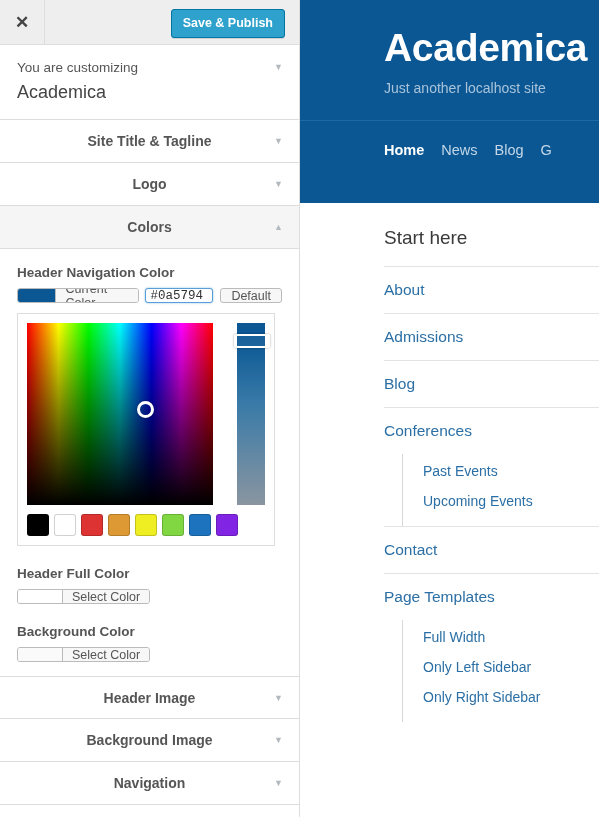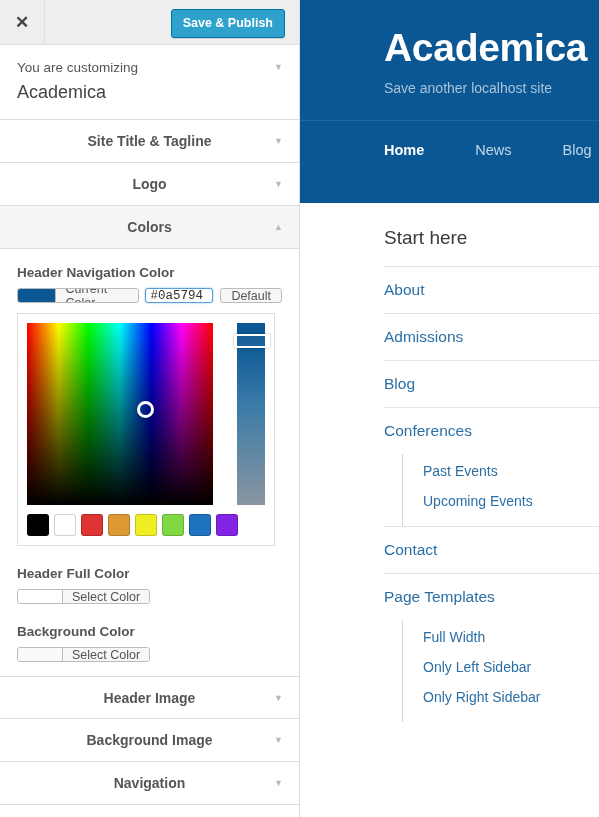--- a/index.html
+++ b/index.html
@@ -202,21 +202,21 @@
     font-size: 14px;
     padding-left: 84px;
     margin-top: 9px;
   }
   .site-nav {
     margin-top: 24px;
     border-top: 1px solid #1a6aa5;
     height: 60px;
     display: flex; align-items: center;
     padding-left: 84px;
-    gap: 51px;
+    gap: 17px;
   }
   .nav-item { color: #c3d7e8; font-size: 14.5px; cursor: pointer; }
   .nav-item.active { color: #fff; font-weight: bold; }
 
   .content { padding: 0 0 0 84px; }
   .content-title {
     font-size: 19px; color: #3a3a3a;
     padding: 24px 0 17px;
     font-weight: normal;
   }
@@ -341,21 +341,21 @@
 
     <div class="accordion-row">
       <span class="title">Navigation</span>
       <span class="caret">▼</span>
     </div>
   </div>
 
   <div class="preview">
     <div class="site-header">
       <div class="site-title">Academica</div>
-      <div class="site-tagline">Save another localhost site</div>
+      <div class="site-tagline">Just another localhost site</div>
       <div class="site-nav">
         <span class="nav-item active">Home</span>
         <span class="nav-item">News</span>
         <span class="nav-item">Blog</span>
         <span class="nav-item">G</span>
       </div>
     </div>
 
     <div class="content">
       <h2 class="content-title">Start here</h2>

